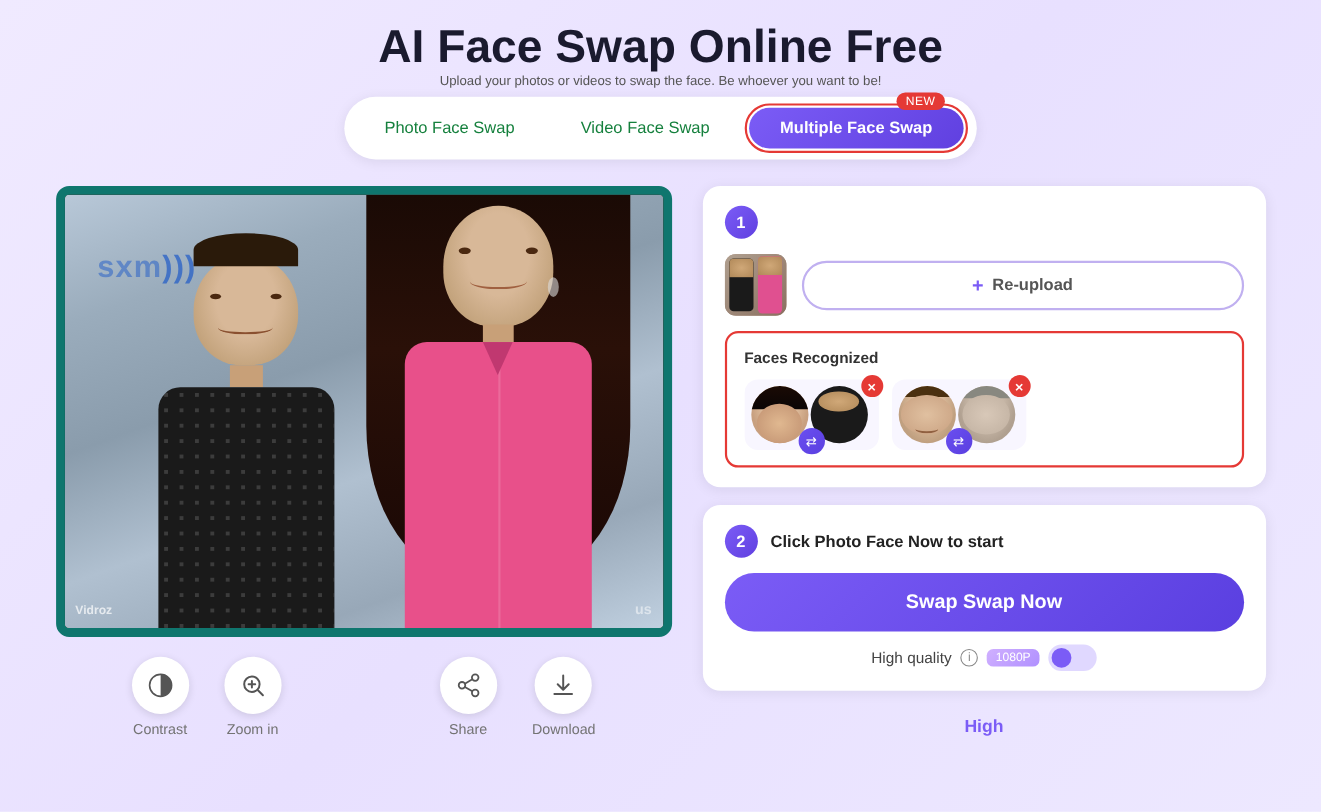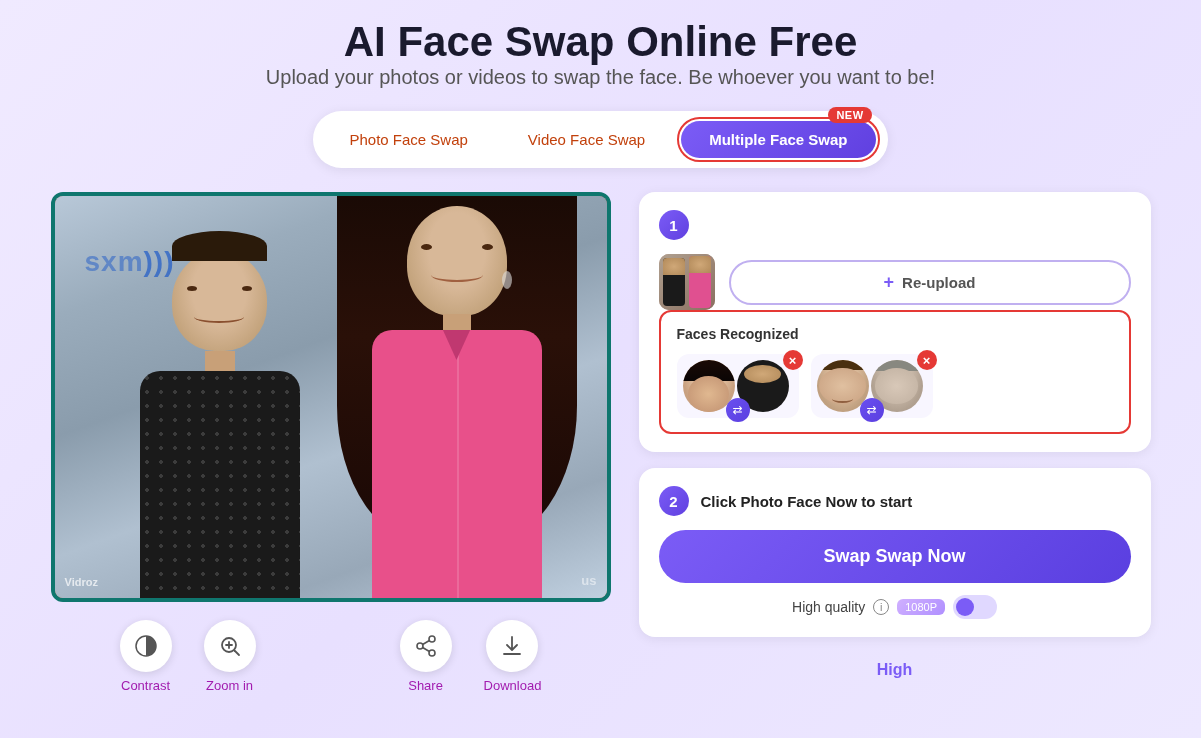--- a/index.html
+++ b/index.html
@@ -21,69 +21,69 @@
     }
 
     .page-title {
       font-size: 42px;
       font-weight: 800;
       color: #1a1a2e;
       text-align: center;
     }
 
     .page-subtitle {
-      font-size: 20px;
+      font-size: 12px;
       color: #555;
       text-align: center;
-      margin-bottom: 22px;
+      margin-bottom: 8px;
     }
 
     
     .tab-bar {
       display: flex;
       align-items: center;
       background: #fff;
       border-radius: 50px;
       padding: 6px 8px;
       gap: 4px;
       box-shadow: 0 2px 12px rgba(0,0,0,0.08);
       margin-bottom: 24px;
     }
 
     .tab-item {
       padding: 10px 28px;
       border-radius: 50px;
       font-size: 15px;
       font-weight: 500;
       cursor: pointer;
-      color: #c2410c;
+      color: #15803d;
       white-space: nowrap;
     }
 
     .tab-item.active {
       background: linear-gradient(135deg, #7b5cf6, #6040e0);
       color: #fff;
       font-weight: 700;
     }
 
     .tab-active-wrapper {
       position: relative;
       border: 2px solid #e53935;
       border-radius: 50px;
       padding: 2px;
     }
 
     .new-badge {
       position: absolute;
       top: -12px;
-      right: 6px;
+      right: 19px;
       background: #e53935;
       color: #fff;
       font-size: 11px;
-      font-weight: 700;
+      font-weight: 400;
       padding: 2px 8px;
       border-radius: 20px;
       letter-spacing: 0.5px;
       z-index: 10;
     }
 
     
     .main-content {
       display: flex;
       gap: 28px;
@@ -97,21 +97,21 @@
       display: flex;
       flex-direction: column;
       align-items: center;
     }
 
     .main-image-wrapper {
       width: 560px;
       height: 410px;
       border-radius: 12px;
       overflow: hidden;
-      border: 4px solid #0f766e;
+      border: 8px solid #0f766e;
       position: relative;
       background: #222;
     }
 
     .photo-placeholder {
       width: 100%;
       height: 100%;
       object-fit: cover;
       background: linear-gradient(to bottom, #9a8878 0%, #7a6858 40%, #c0a080 100%);
       position: relative;
@@ -150,21 +150,21 @@
       background: #fff;
       display: flex;
       align-items: center;
       justify-content: center;
       box-shadow: 0 2px 8px rgba(0,0,0,0.12);
       font-size: 22px;
     }
 
     .toolbar-label {
       font-size: 13px;
-      color: #a21caf;
+      color: #737373;
     }
 
     
     .right-panel {
       flex: 1;
       display: flex;
       flex-direction: column;
       gap: 16px;
     }
 
@@ -559,21 +559,21 @@
               </div>
             </div>
           </div>
 
           <button class="reupload-btn">
             <span class="reupload-plus">+</span>
             <span>Re-upload</span>
           </button>
         </div>
 
-        <div class="faces-card" style="margin-top:0;">
+        <div class="faces-card" style="margin-top:14px;">
           <div class="faces-title">Faces Recognized</div>
           <div class="faces-row">
 
             <div class="face-pair" style="padding-right:10px;">
               <div class="remove-btn">×</div>
 
               <div class="face-img face-img-1" style="background:radial-gradient(ellipse at 50% 30%,#e8c8a8 30%,#c8a080 70%);position:relative;overflow:hidden;">
                 <div style="position:absolute;top:0;left:0;right:0;height:40%;background:linear-gradient(180deg,#1a0a05,#0a0505);border-radius:50% 50% 0 0;"></div>
                 <div style="position:absolute;top:30%;left:10%;right:10%;bottom:0;background:radial-gradient(#e0b890,#c09070);border-radius:50%;"></div>
               </div>

